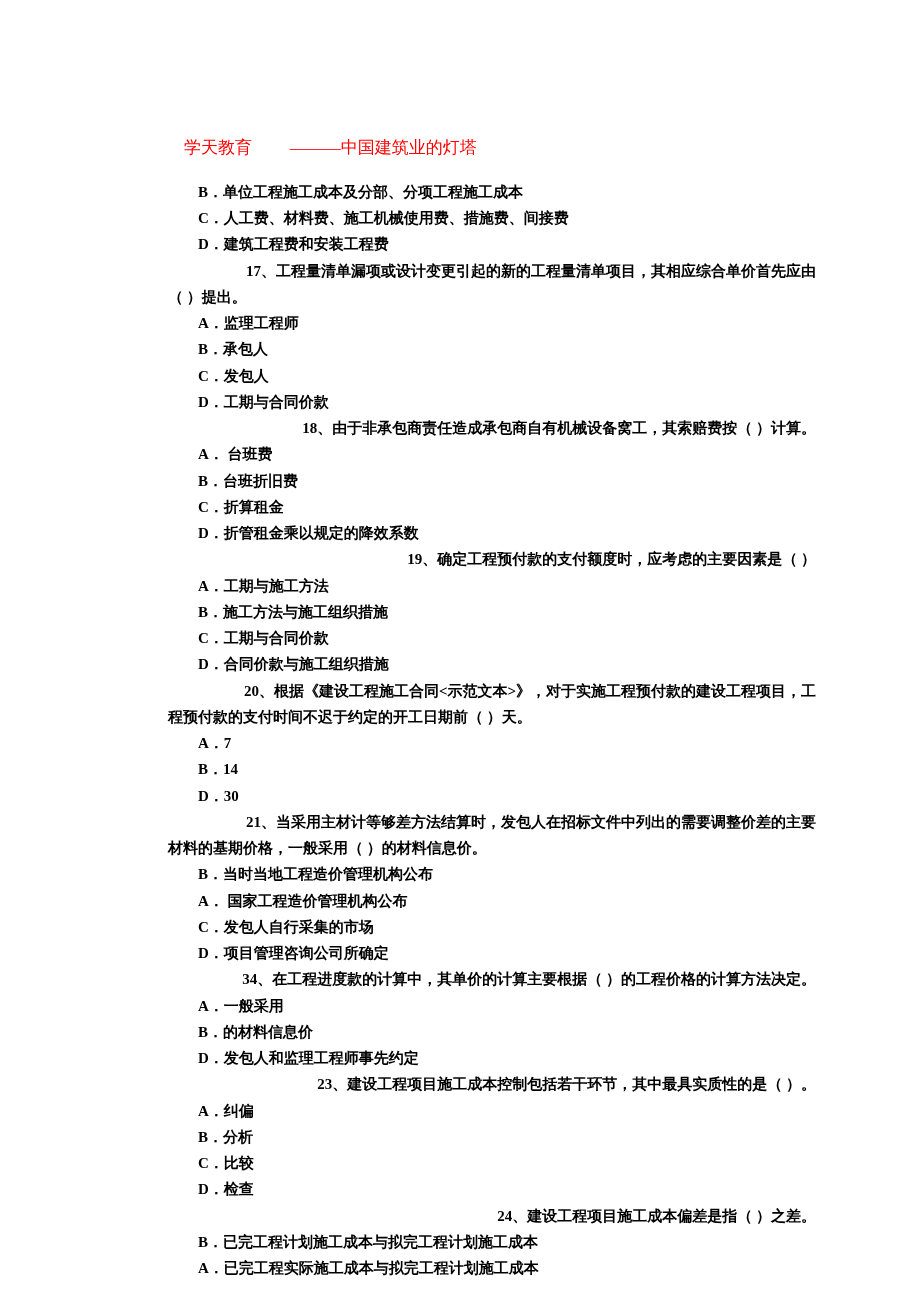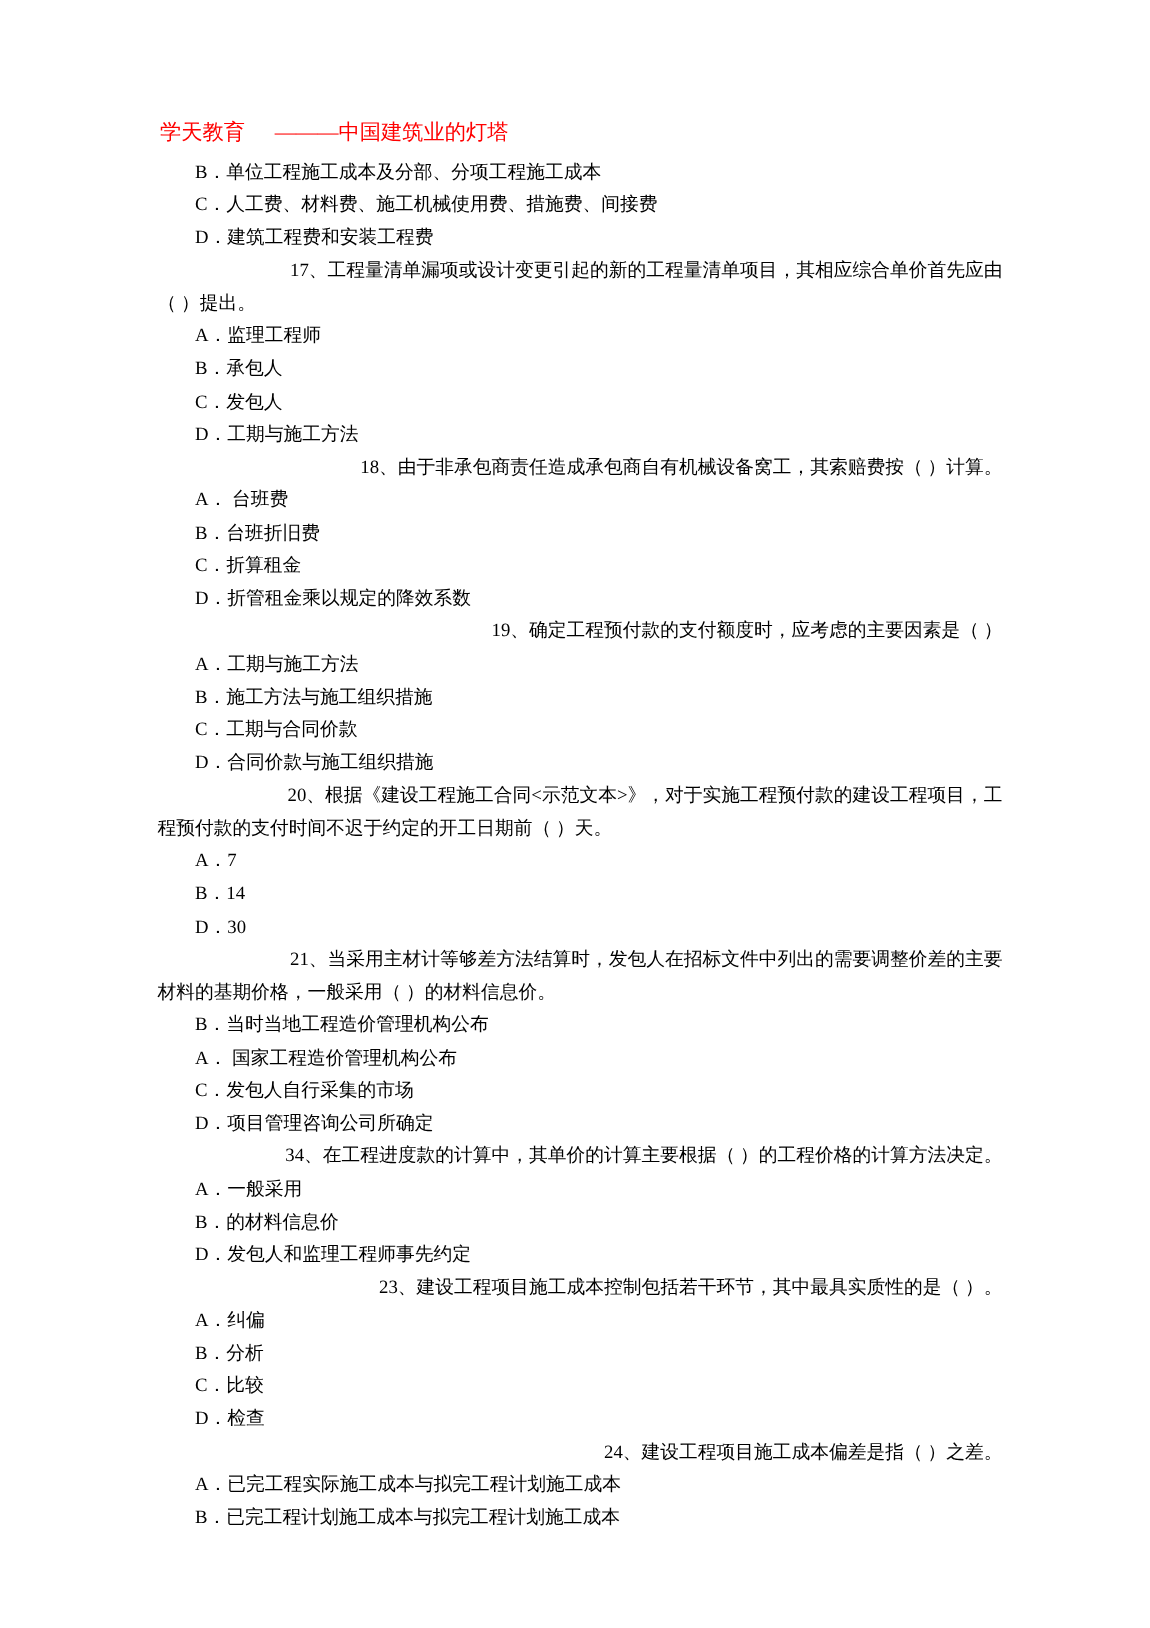--- a/index.html
+++ b/index.html
@@ -1,16 +1,16 @@
 <!DOCTYPE html>
 <html><head>
   <meta charset="utf-8">
   <style>
     * {
-      margin: 2px;
+      margin: 16px;
       padding: 0;
       box-sizing: border-box;
     }
     body {
       font-family: "SimSun", "宋体", serif;
       font-size: 15px;
       line-height: 1.75;
       color: #000;
       background: #fff;
       width: 920px;
@@ -23,20 +23,21 @@
       color: #ff0000;
       font-size: 17px;
     }
     .header .slogan {
       color: #ff0000;
       font-size: 17px;
       margin-left: 18px;
     }
     .content p {
       margin: 0;
+      font-weight: bold;
     }
     .option {
       text-indent: 2em;
     }
     .question {
       text-indent: 2em;
       text-align: right;
     }
     .question-cont {
       text-indent: 0;
@@ -60,21 +61,21 @@
 <div class="content">
   <p class="option">B．单位工程施工成本及分部、分项工程施工成本</p>
   <p class="option">C．人工费、材料费、施工机械使用费、措施费、间接费</p>
   <p class="option">D．建筑工程费和安装工程费</p>
 
   <p class="question">17、工程量清单漏项或设计变更引起的新的工程量清单项目，其相应综合单价首先应由</p>
   <p class="question-cont">（ ）提出。</p>
   <p class="option">A．监理工程师</p>
   <p class="option">B．承包人</p>
   <p class="option">C．发包人</p>
-  <p class="option">D．工期与施工方法</p>
+  <p class="option">D．工期与合同价款</p>
 
   <p class="question">18、由于非承包商责任造成承包商自有机械设备窝工，其索赔费按（ ）计算。</p>
   <p class="option">A． 台班费</p>
   <p class="option">B．台班折旧费</p>
   <p class="option">C．折算租金</p>
   <p class="option">D．折管租金乘以规定的降效系数</p>
 
   <p class="question">19、确定工程预付款的支付额度时，应考虑的主要因素是（ ）</p>
   <p class="option">A．工期与施工方法</p>
   <p class="option">B．施工方法与施工组织措施</p>
@@ -99,19 +100,19 @@
   <p class="option">B．的材料信息价</p>
   <p class="option">D．发包人和监理工程师事先约定</p>
 
   <p class="question">23、建设工程项目施工成本控制包括若干环节，其中最具实质性的是（ ）。</p>
   <p class="option">A．纠偏</p>
   <p class="option">B．分析</p>
   <p class="option">C．比较</p>
   <p class="option">D．检查</p>
 
   <p class="question">24、建设工程项目施工成本偏差是指（ ）之差。</p>
+  <p class="option">B．已完工程计划施工成本与拟完工程计划施工成本</p>
   <p class="option">A．已完工程实际施工成本与拟完工程计划施工成本</p>
-  <p class="option">B．已完工程计划施工成本与拟完工程计划施工成本</p>
 </div>
 
 <div class="footer">
   
 </div>
 
 </body></html>

